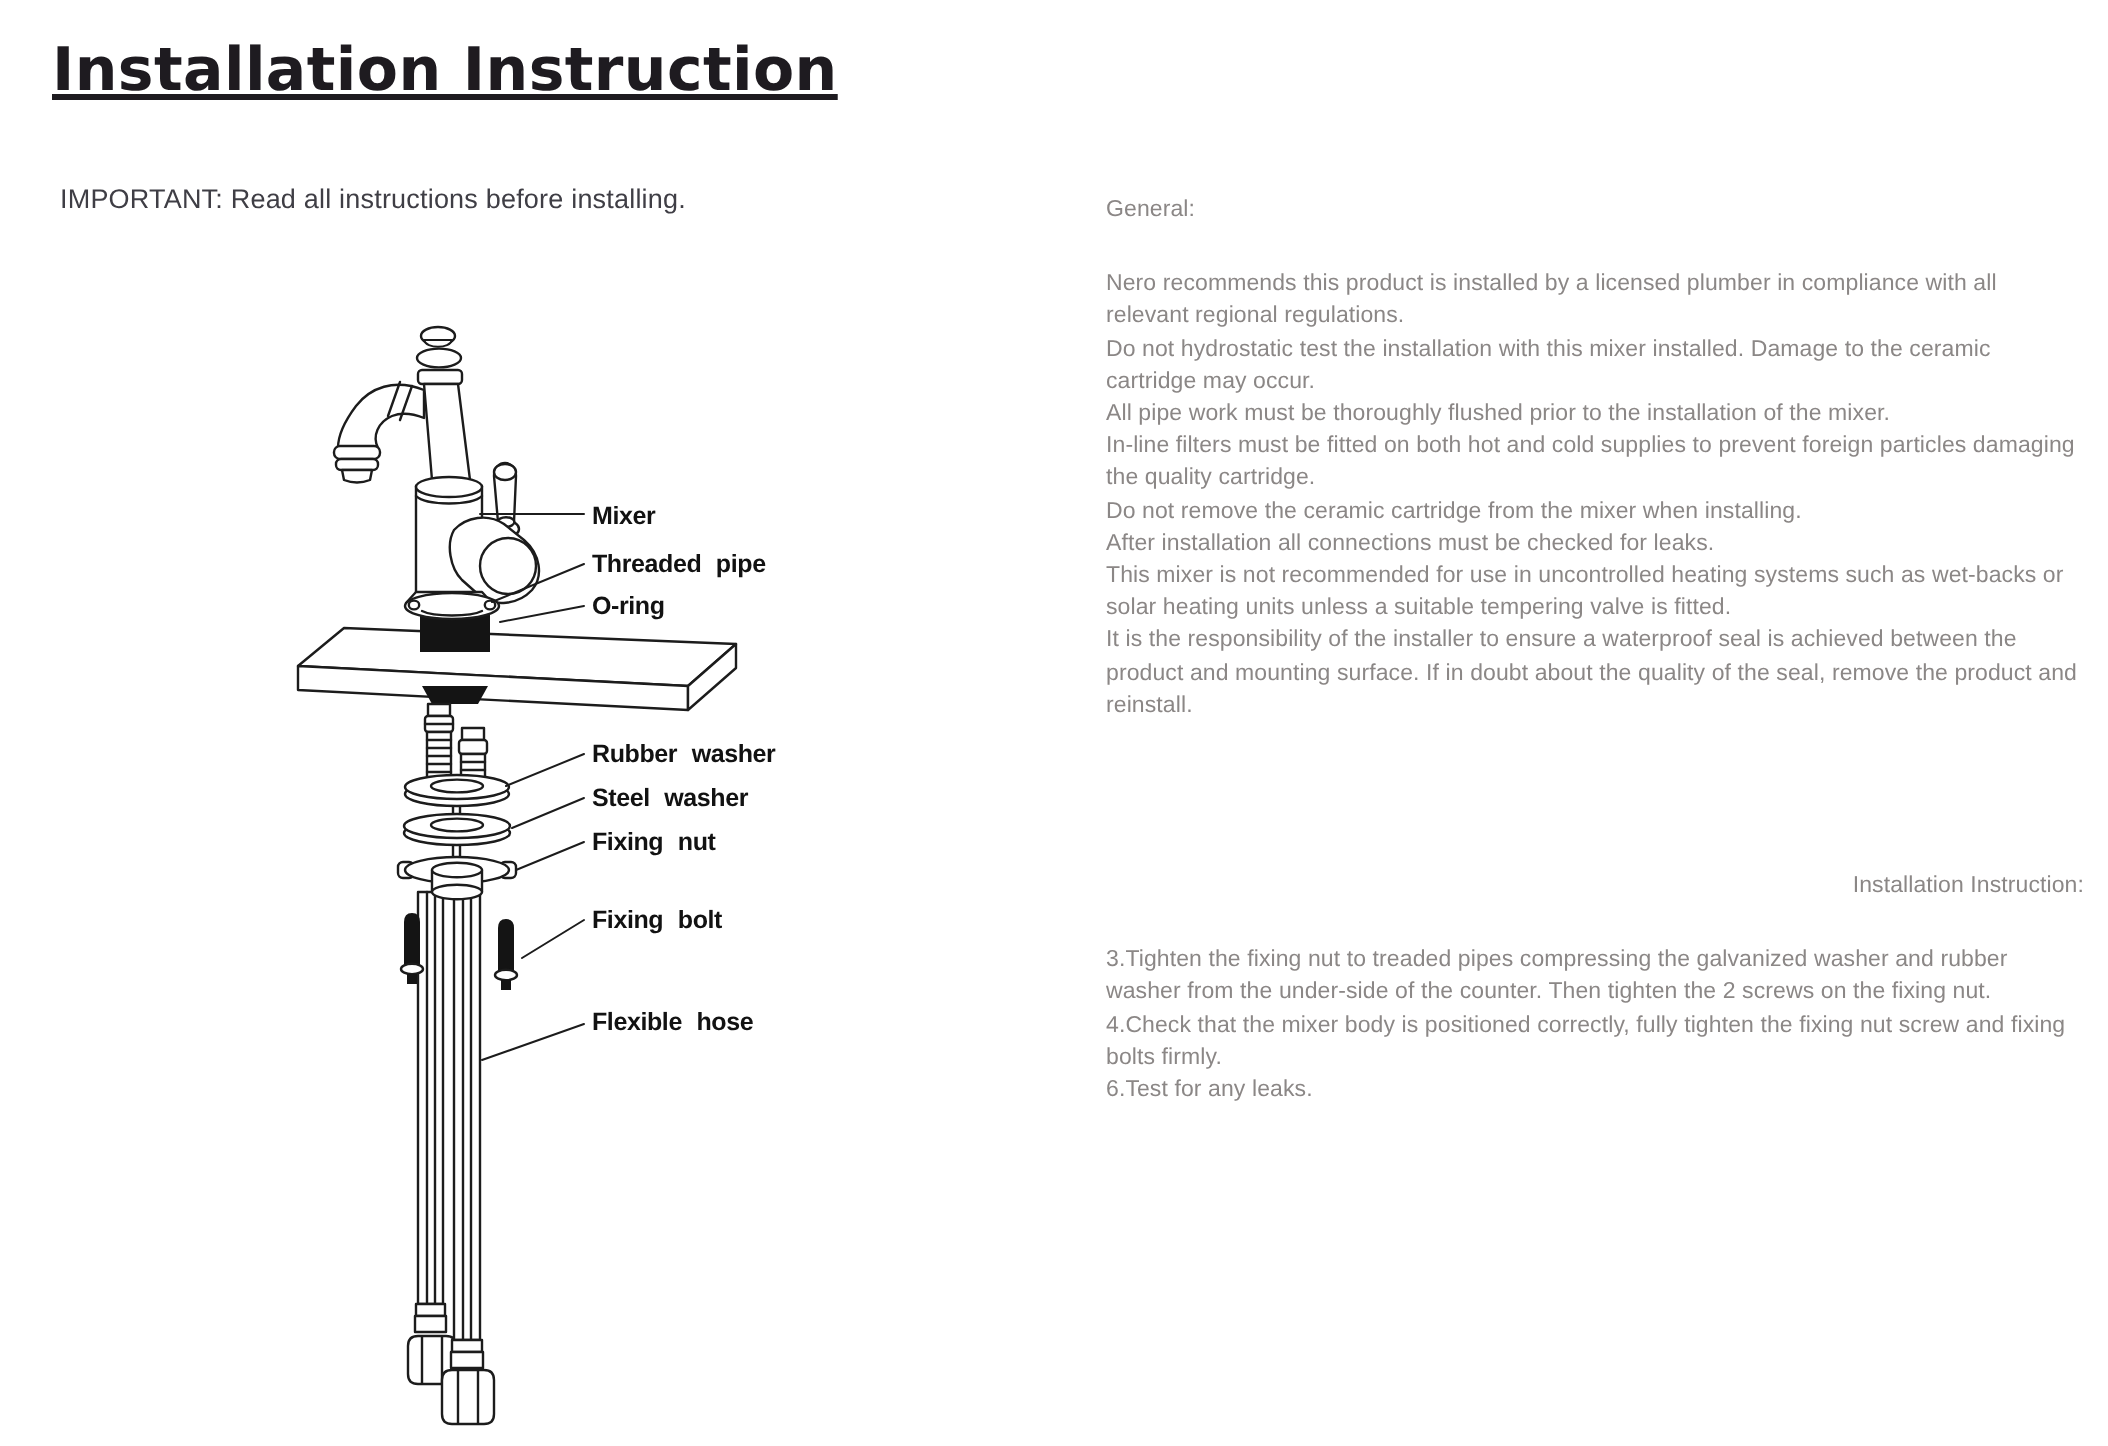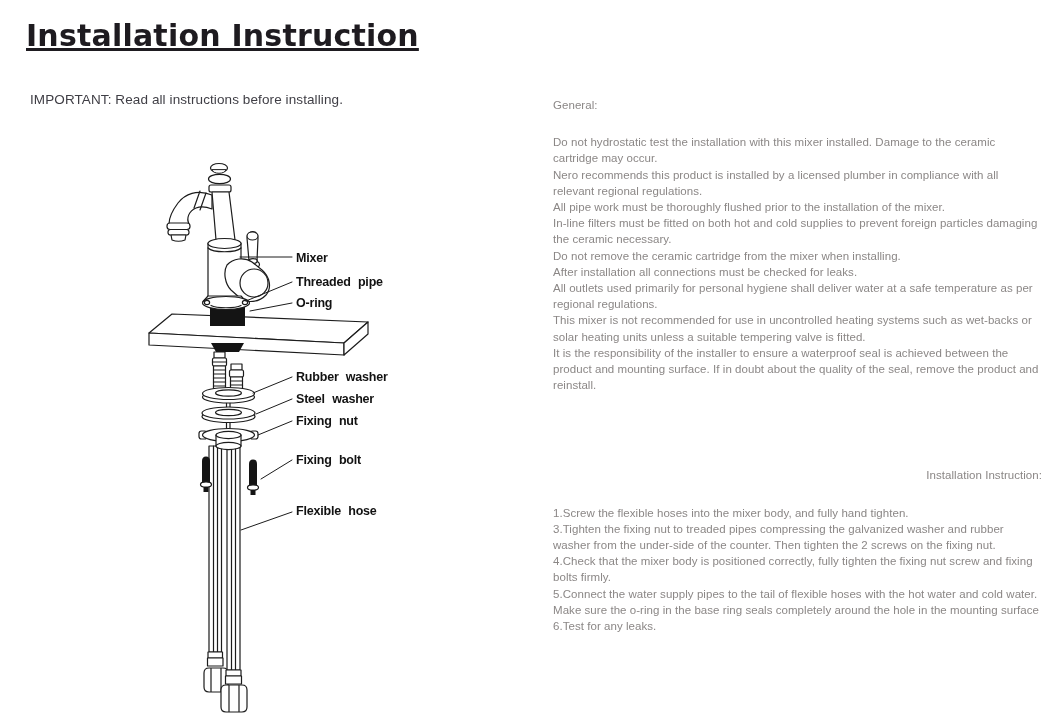--- a/index.html
+++ b/index.html
@@ -213,32 +213,29 @@
     <text class="part-label" x="296" y="423">Fixing nut</text>
     <text class="part-label" x="296" y="462">Fixing bolt</text>
     <text class="part-label" x="296" y="513">Flexible hose</text>
   </g>
 </svg>
 </div>
 
 <div class="right-col">
   <div class="section-heading">General:</div>
   <div class="para-block">
+    <p>Nero recommends this product is installed by a licensed plumber in compliance with all relevant regional regulations.</p>
     <p>Do not hydrostatic test the installation with this mixer installed. Damage to the ceramic cartridge may occur.</p>
-    <p>Nero recommends this product is installed by a licensed plumber in compliance with all relevant regional regulations.</p>
     <p>All pipe work must be thoroughly flushed prior to the installation of the mixer.</p>
-    <p>In-line filters must be fitted on both hot and cold supplies to prevent foreign particles damaging the ceramic necessary.</p>
+    <p>In-line filters must be fitted on both hot and cold supplies to prevent foreign particles damaging the quality cartridge.</p>
     <p>Do not remove the ceramic cartridge from the mixer when installing.</p>
     <p>After installation all connections must be checked for leaks.</p>
-    <p>All outlets used primarily for personal hygiene shall deliver water at a safe temperature as per regional regulations.</p>
     <p>This mixer is not recommended for use in uncontrolled heating systems such as wet-backs or solar heating units unless a suitable tempering valve is fitted.</p>
     <p>It is the responsibility of the installer to ensure a waterproof seal is achieved between the product and mounting surface. If in doubt about the quality of the seal, remove the product and reinstall.</p>
   </div>
 
   <div class="section-heading second">Installation Instruction:</div>
   <div class="para-block">
-    <p>1.Screw the flexible hoses into the mixer body, and fully hand tighten.</p>
     <p>3.Tighten the fixing nut to treaded pipes compressing the galvanized washer and rubber washer from the under-side of the counter. Then tighten the 2 screws on the fixing nut.</p>
     <p>4.Check that the mixer body is positioned correctly, fully tighten the fixing nut screw and fixing bolts firmly.</p>
-    <p>5.Connect the water supply pipes to the tail of flexible hoses with the hot water and cold water. Make sure the o-ring in the base ring seals completely around the hole in the mounting surface</p>
     <p>6.Test for any leaks.</p>
   </div>
 </div>
 
 </body></html>

